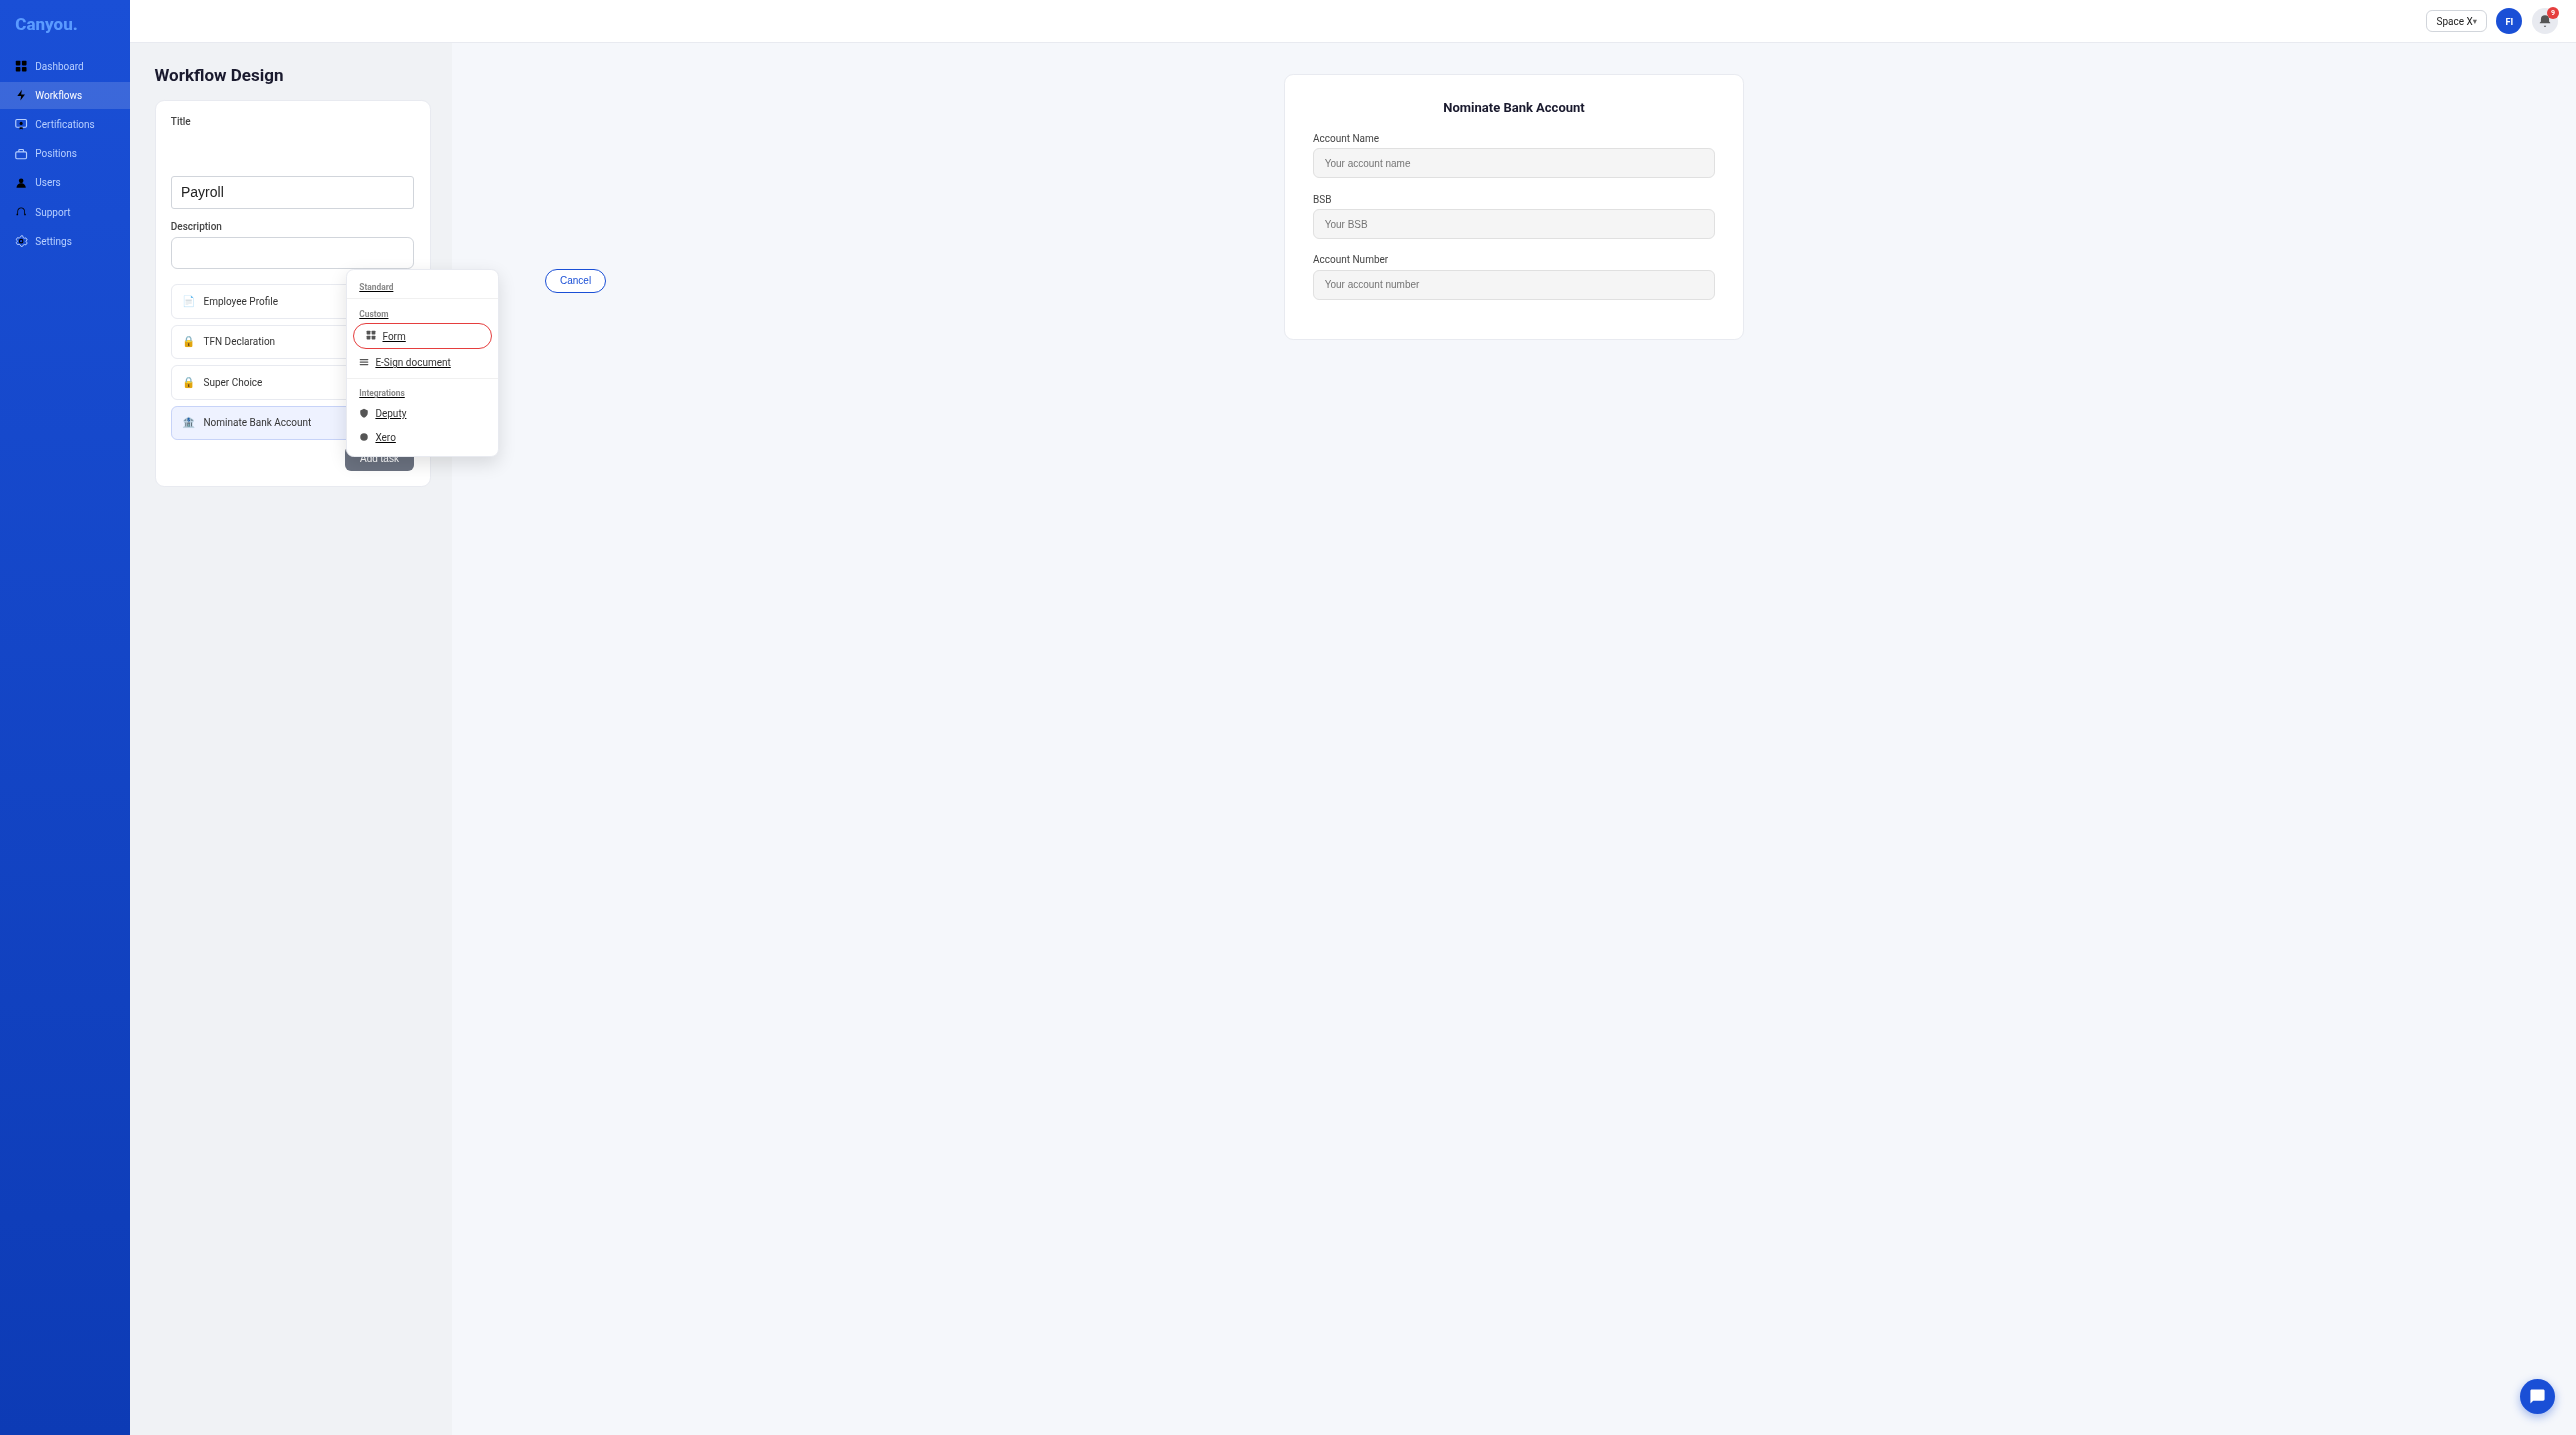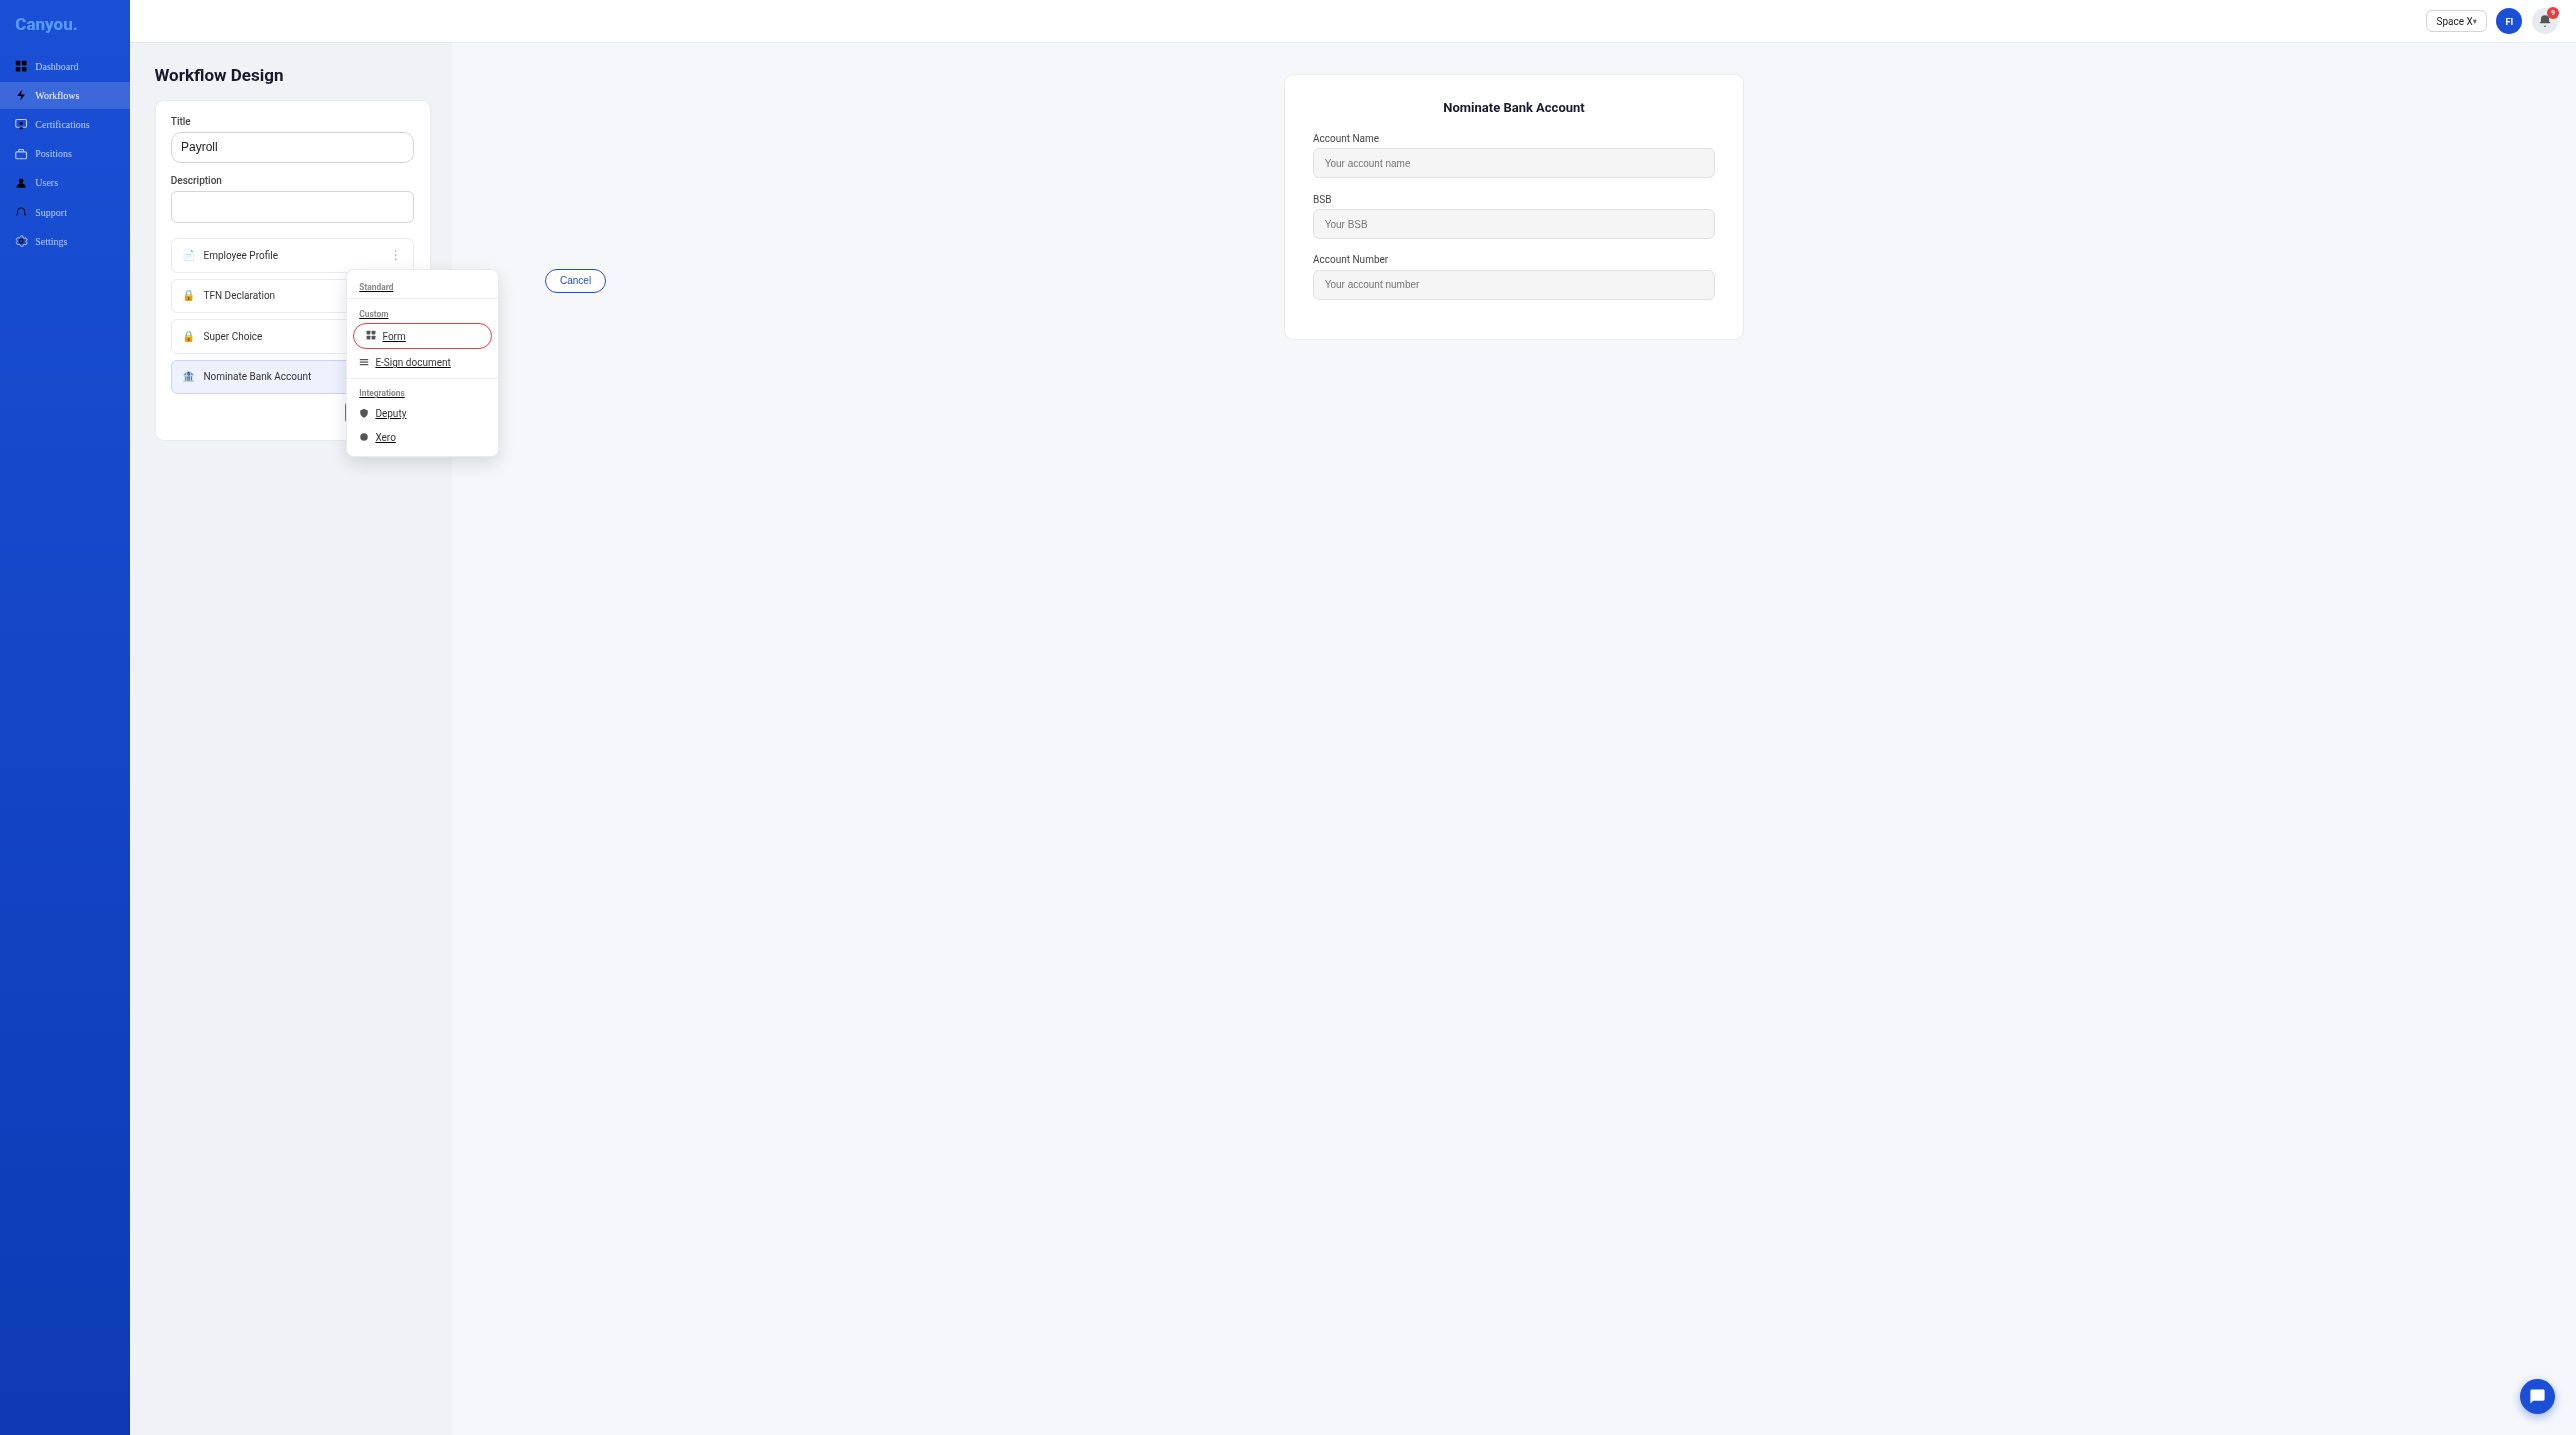--- a/index.html
+++ b/index.html
@@ -25,21 +25,20 @@
     .sidebar-item {
       display: flex;
       align-items: center;
       gap: 7.7px;
       padding: 7.7px 15.3px;
       color: #b8d0ff;
       font-size: 10px;
       cursor: pointer;
       border-radius: 0;
       transition: background 0.15s;
-      font-family: Liberation Serif, serif;
     }
     .sidebar-item.active { background: rgba(255,255,255,0.15); color: #fff; }
     .sidebar-item .icon { width: 12.3px; height: 12.3px; display: flex; align-items: center; justify-content: center; flex-shrink: 0; }
 
     
     .main-area {
       flex: 1;
       display: flex;
       flex-direction: column;
       overflow: hidden;
@@ -119,26 +118,27 @@
     }
     .field-label {
       font-size: 10px;
       color: #444;
       font-weight: 500;
       margin-bottom: 4.6px;
     }
     .field-input {
       width: 100%;
       border: 0.8px solid #d1d5db;
-      border-radius: 10px;
+      border-radius: 3px;
       padding: 7.7px 9.2px;
-      font-size: 12px;
+      font-size: 14px;
       color: #222;
       outline: none;
       margin-bottom: 12.3px;
+      margin-top: 44px;
     }
     .desc-input {
       width: 100%;
       border: 0.8px solid #d1d5db;
       border-radius: 6.1px;
       padding: 7.7px 9.2px;
       font-size: 10px;
       color: #222;
       outline: none;
       height: 32px;

